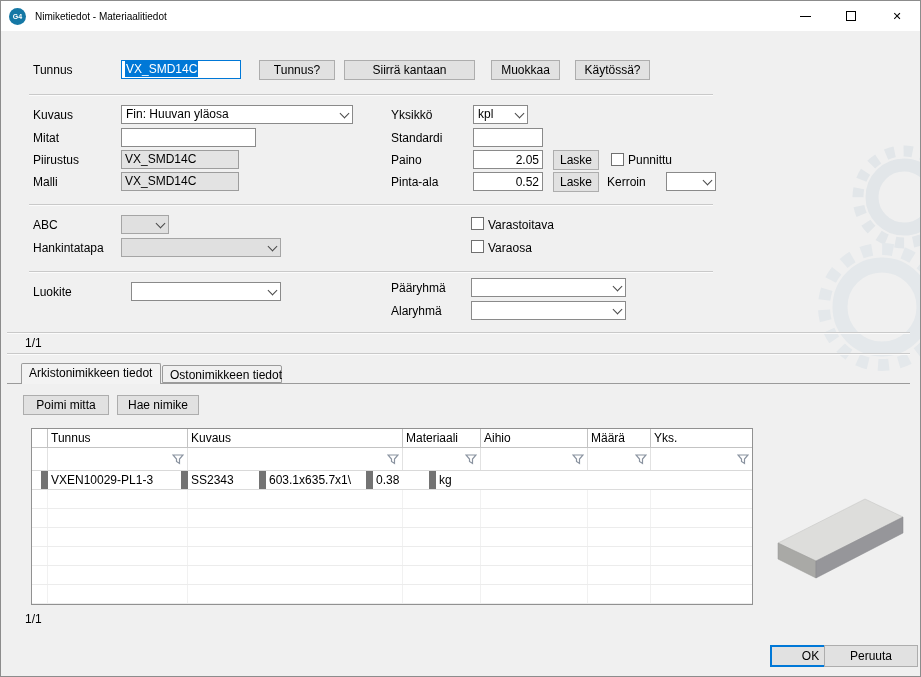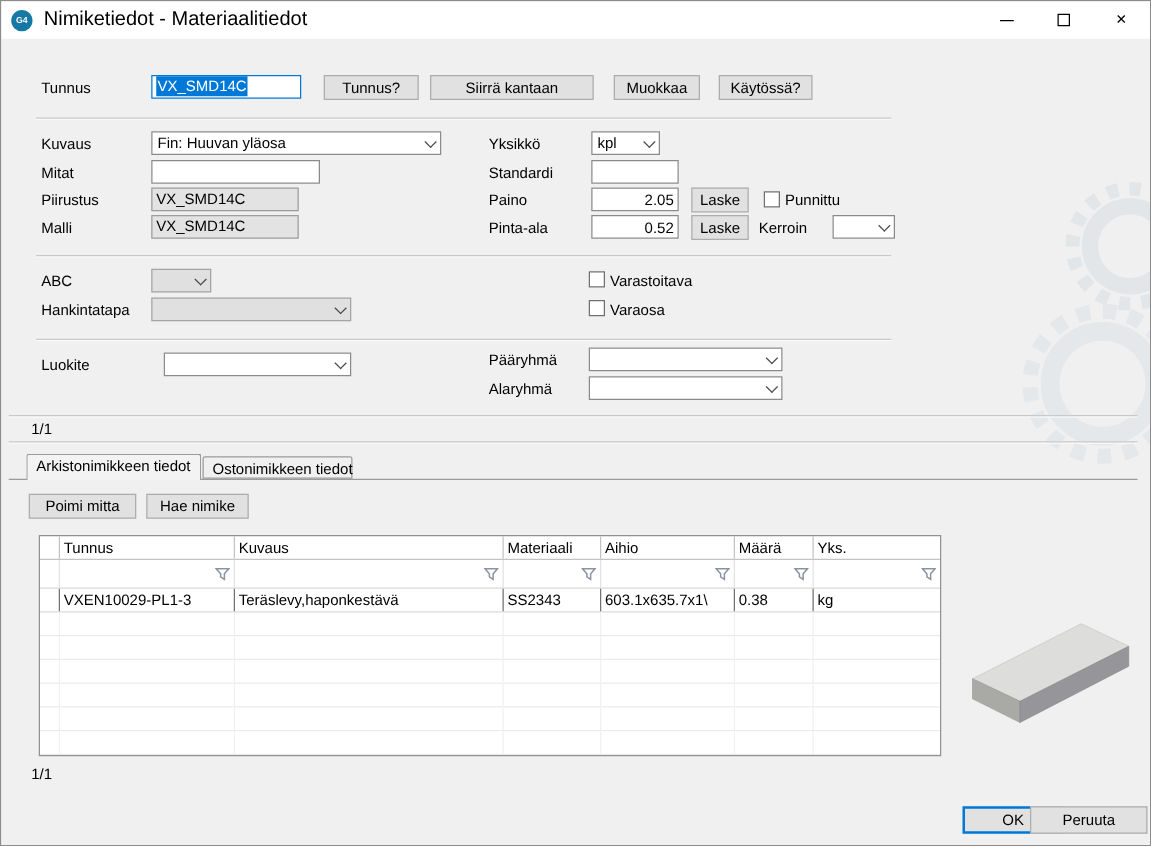--- a/index.html
+++ b/index.html
@@ -4,21 +4,21 @@
 <style>
   * { margin:0; padding:0; box-sizing:border-box; }
   html,body { width:921px; height:677px; }
   body { font-family:"Liberation Sans", sans-serif; font-size:12px; color:#000; background:#fff; }
 
   .window { position:relative; width:921px; height:677px; border:1px solid #8c8c8c; background:#f0f0f0; overflow:hidden; }
 
   
   .titlebar { position:absolute; top:0; left:0; right:0; height:30px; background:#ffffff; display:flex; align-items:center; z-index:10; }
   .app-icon { width:17px; height:17px; border-radius:50%; background:#1578a5; color:#fff; font-size:7px; font-weight:bold; display:flex; align-items:center; justify-content:center; margin-left:8px; flex:0 0 auto; }
-  .title { margin-left:9px; font-size:16px; white-space:nowrap; }
+  .title { margin-left:9px; font-size:10px; white-space:nowrap; }
   .win-controls { position:absolute; right:0; top:0; height:30px; display:flex; }
   .win-btn { width:46px; height:30px; display:flex; align-items:center; justify-content:center; cursor:default; }
   .g-min { width:11px; height:1px; background:#000; display:block; }
   .g-max { width:10px; height:10px; border:1px solid #000; display:block; }
   .g-close { font-size:11px; line-height:11px; }
 
   
   .dlg-body { position:absolute; top:30px; left:0; right:0; bottom:0; background:#f0f0f0; }
 
   .lbl { position:absolute; height:15px; line-height:15px; white-space:nowrap; }
@@ -49,21 +49,21 @@
 
   
   .grid { position:absolute; left:30px; top:397px; width:722px; height:177px; background:#fff; border:1px solid #919191; overflow:hidden; }
   .grow { display:flex; width:720px; }
   .gcell { overflow:hidden; white-space:nowrap; padding:0 3px; flex:0 0 auto; }
   .ghead { height:19px; border-bottom:1px solid #c3c3c3; }
   .ghead .gcell { border-right:1px solid #c3c3c3; line-height:18px; }
   .gfilter { height:23px; border-bottom:1px solid #d9d9d9; }
   .gfilter .gcell { display:flex; align-items:center; justify-content:flex-end; border-right:1px solid #e2e2e2; }
   .gdata { height:19px; border-bottom:1px solid #dcdcdc; }
-  .gdata .gcell { line-height:18px; border-right:1px solid #737373; }
+  .gdata .gcell { line-height:18px; border-right:7px solid #737373; }
   .gempty { height:19px; border-bottom:1px solid #ececec; }
   .gempty .gcell { border-right:1px solid #f1f1f1; }
   .c0{width:16px;} .c1{width:140px;} .c2{width:215px;} .c3{width:78px;} .c4{width:107px;} .c5{width:63px;} .c6{width:101px; border-right:none !important;}
 
   .watermark { position:absolute; left:795px; top:108px; pointer-events:none; }
   .plate { position:absolute; left:762px; top:450px; }
 
   .pager { position:absolute; font-size:12px; }
 </style>
 </head>
@@ -226,21 +226,20 @@
           </div>
         <div class="gcell c6">
             <svg width="12" height="11" viewBox="0 0 12 11">
               <path d="M1 1h10L7.5 5v4.5l-3-2V5L1 1z" fill="none" stroke="#8a93a0" stroke-width="1.2"></path>
             </svg>
           </div>
       </div>
       <div class="grow gdata">
         <div class="gcell c0"></div>
         <div class="gcell c1">VXEN10029-PL1-3</div>
-        <div class="gcell c2">Teräslevy,haponkestävä</div>
         <div class="gcell c3">SS2343</div>
         <div class="gcell c4">603.1x635.7x1\</div>
         <div class="gcell c5">0.38</div>
         <div class="gcell c6">kg</div>
       </div>
       <div class="grow gempty">
           <div class="gcell c0"></div>
           <div class="gcell c1"></div>
           <div class="gcell c2"></div>
           <div class="gcell c3"></div>

